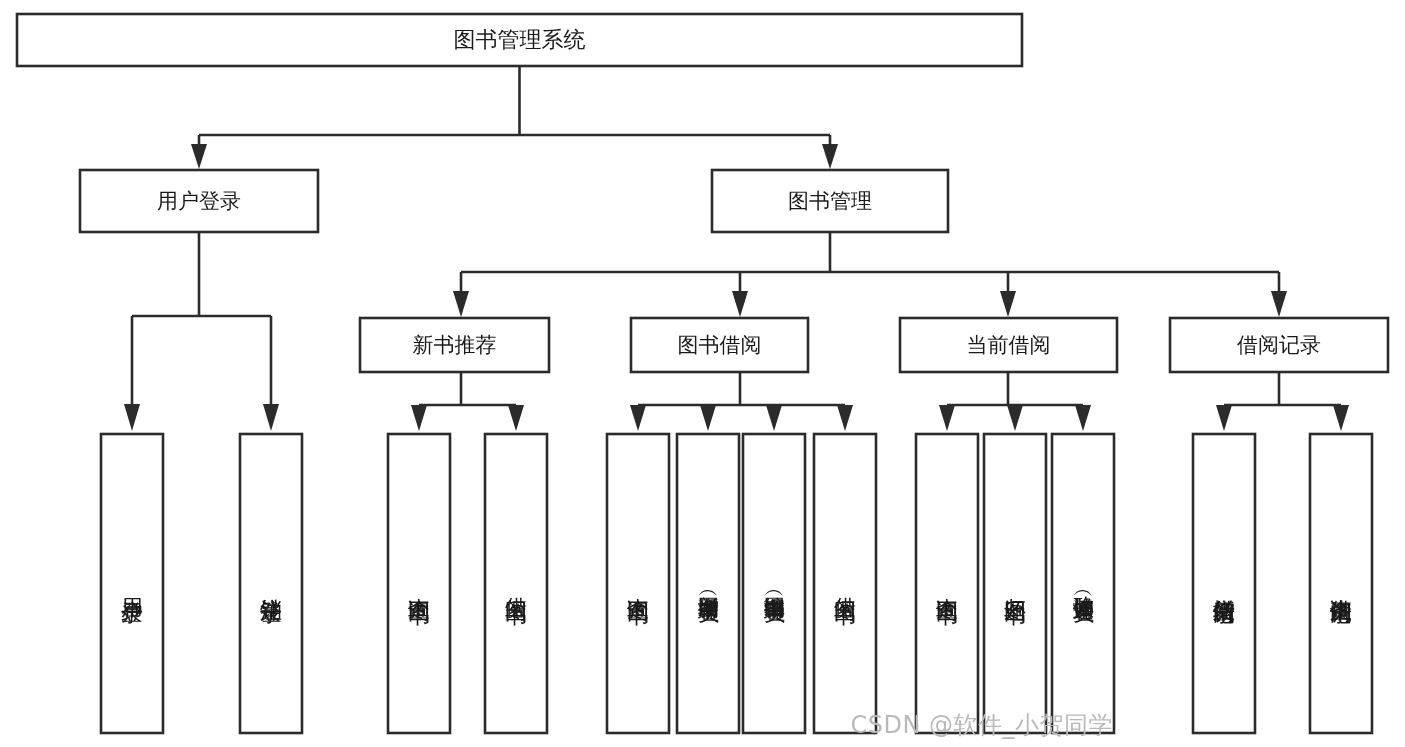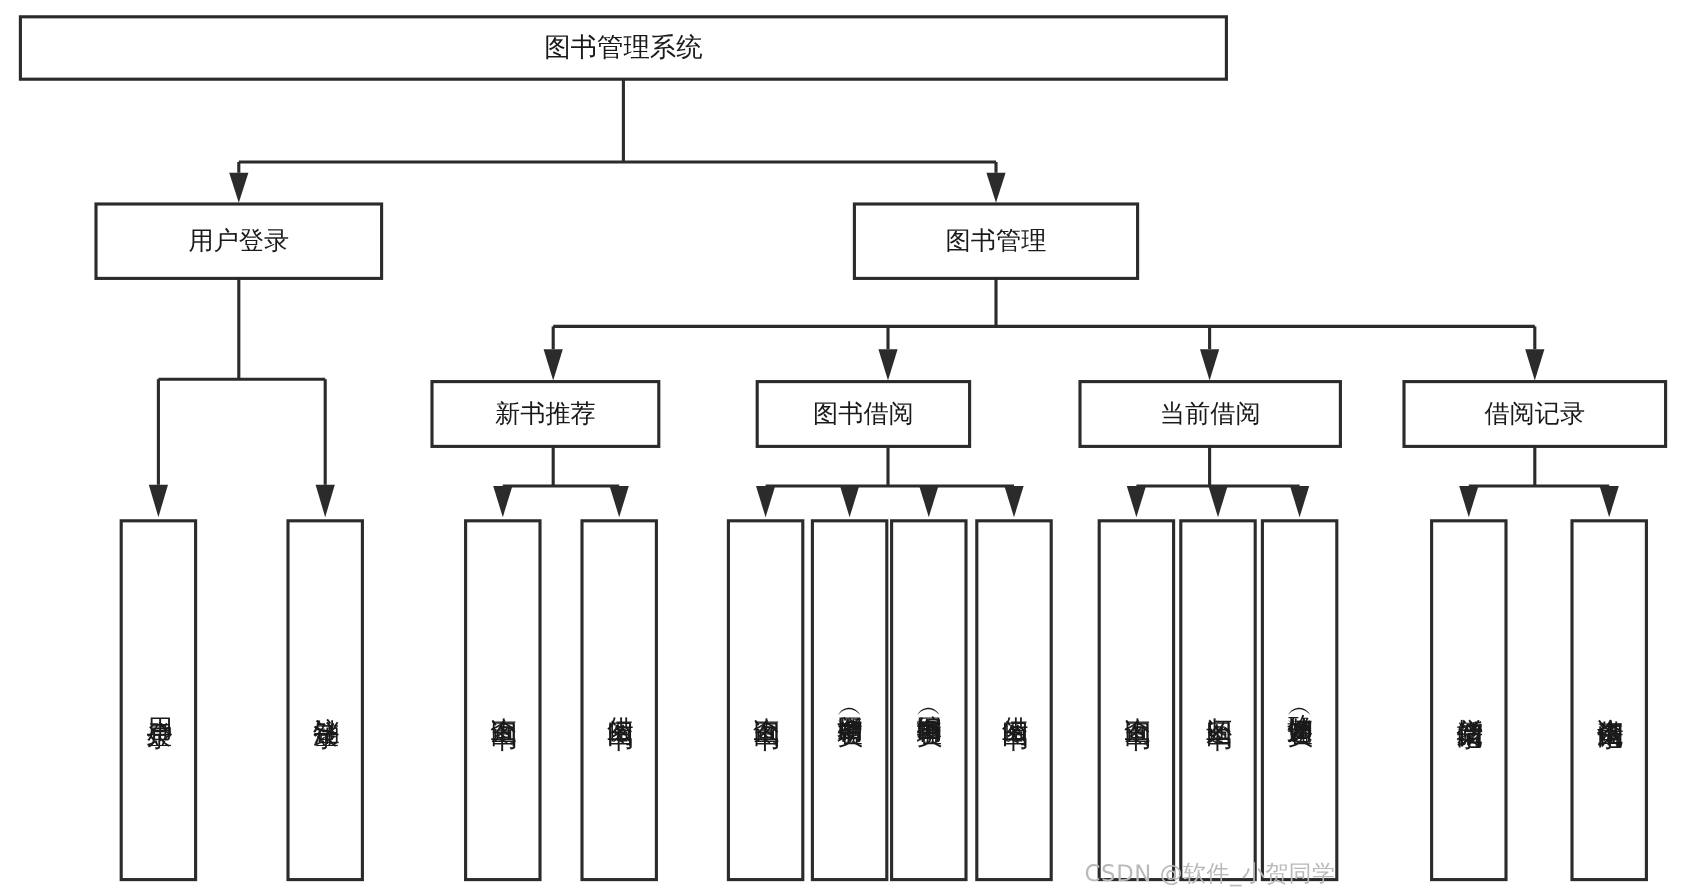--- a/index.html
+++ b/index.html
@@ -69,21 +69,21 @@
     align-items: center;
     justify-content: center;
     white-space: nowrap;
     pointer-events: none;
   }
   .watermark {
     position: absolute;
     right: 10px;
     bottom: 6px;
     font-family: "DejaVu Sans", "Liberation Sans", sans-serif;
-    font-size: 19px;
+    font-size: 24px;
     color: #b9b9b9;
     white-space: nowrap;
     letter-spacing: 0.5px;
   }
 </style>
 </head>
 <body>
 
 <div id="diagram-root">
 

